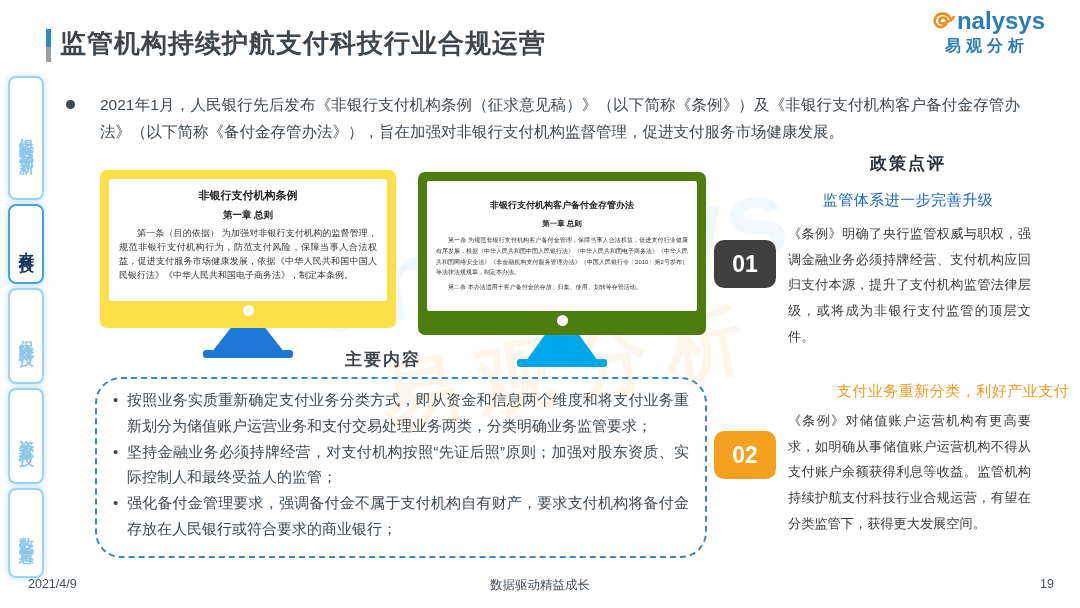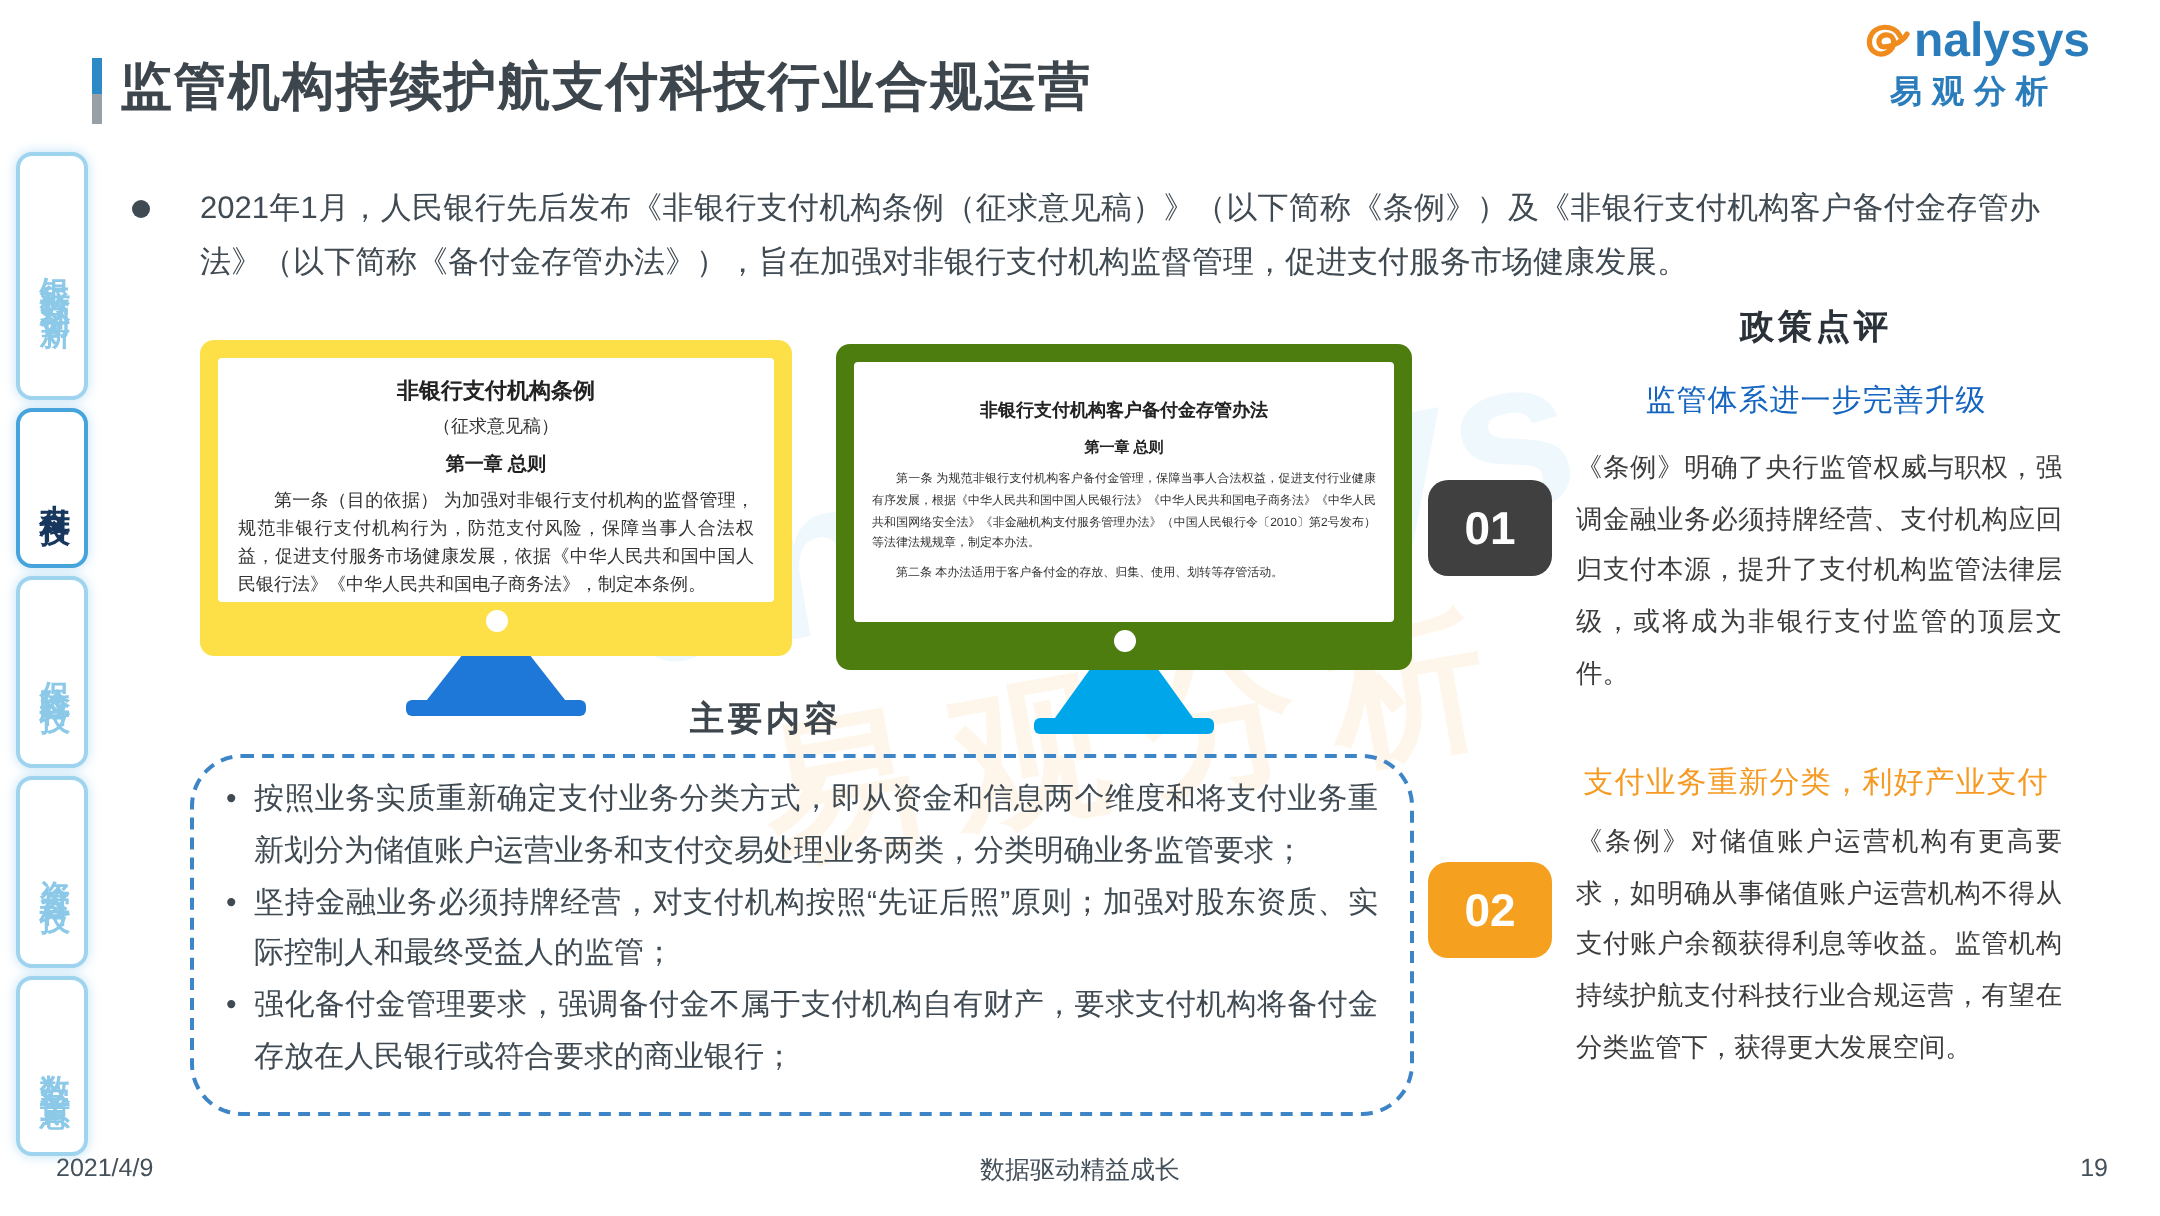--- a/index.html
+++ b/index.html
@@ -88,21 +88,21 @@
   .policy-title { position:absolute; left:788px; top:152px; width:240px; text-align:center;
     font-size:17px; font-weight:bold; color:#2b3138; letter-spacing:2px; }
   .badge { position:absolute; left:714px; width:62px; height:48px; border-radius:10px;
     display:flex; align-items:center; justify-content:center; color:#ffffff;
     font-size:23px; font-weight:bold; z-index:2; }
   .badge-01 { top:240px; background:#404040; }
   .badge-02 { top:431px; background:#f5a01e; }
   .sec-heading { position:absolute; left:784px; width:248px; text-align:center;
     font-size:15px; font-weight:normal; letter-spacing:0.5px; }
   .sec1-heading { top:191px; color:#1565c0; }
-  .sec2-heading { top:382px; color:#f59a23; }
+  .sec2-heading { top:382px; color:#f59a23;margin-left:45px; }
   .sec-body { position:absolute; left:788px; width:243px; font-size:13.2px; line-height:1.95;
     color:#3d3d3d; text-align:justify; }
   .sec1-body { top:221px; }
   .sec2-body { top:408px; }
 
   
   .footer-date { position:absolute; left:28px; top:577px; font-size:12.5px; color:#44505a; }
   .footer-slogan { position:absolute; left:0; top:577px; width:1080px; text-align:center;
     font-size:12.5px; color:#44505a; }
   .footer-page { position:absolute; right:26px; top:577px; font-size:12.5px; color:#44505a; }
@@ -146,21 +146,20 @@
   <span>数字普惠</span>
 </div>
 
 <div class="intro-dot"></div>
 <div class="intro-text">2021年1月，人民银行先后发布《非银行支付机构条例（征求意见稿）》（以下简称《条例》）及《非银行支付机构客户备付金存管办法》（以下简称《备付金存管办法》），旨在加强对非银行支付机构监督管理，促进支付服务市场健康发展。</div>
 
 <div class="monitor mon1" style="left:100px; top:170px;">
   <div class="bezel">
     <div class="screen">
       <div class="doc-title">非银行支付机构条例</div>
-      <div class="doc-sub">（征求意见稿）</div>
       <div class="doc-chapter">第一章  总则</div>
       <div class="doc-body">第一条（目的依据）  为加强对非银行支付机构的监督管理，规范非银行支付机构行为，防范支付风险，保障当事人合法权益，促进支付服务市场健康发展，依据《中华人民共和国中国人民银行法》《中华人民共和国电子商务法》，制定本条例。</div>
     </div>
     <div class="cam"></div>
   </div>
   <div class="stand"></div>
   <div class="base"></div>
 </div>
 
 <div class="monitor mon2" style="left:418px; top:172px;">

